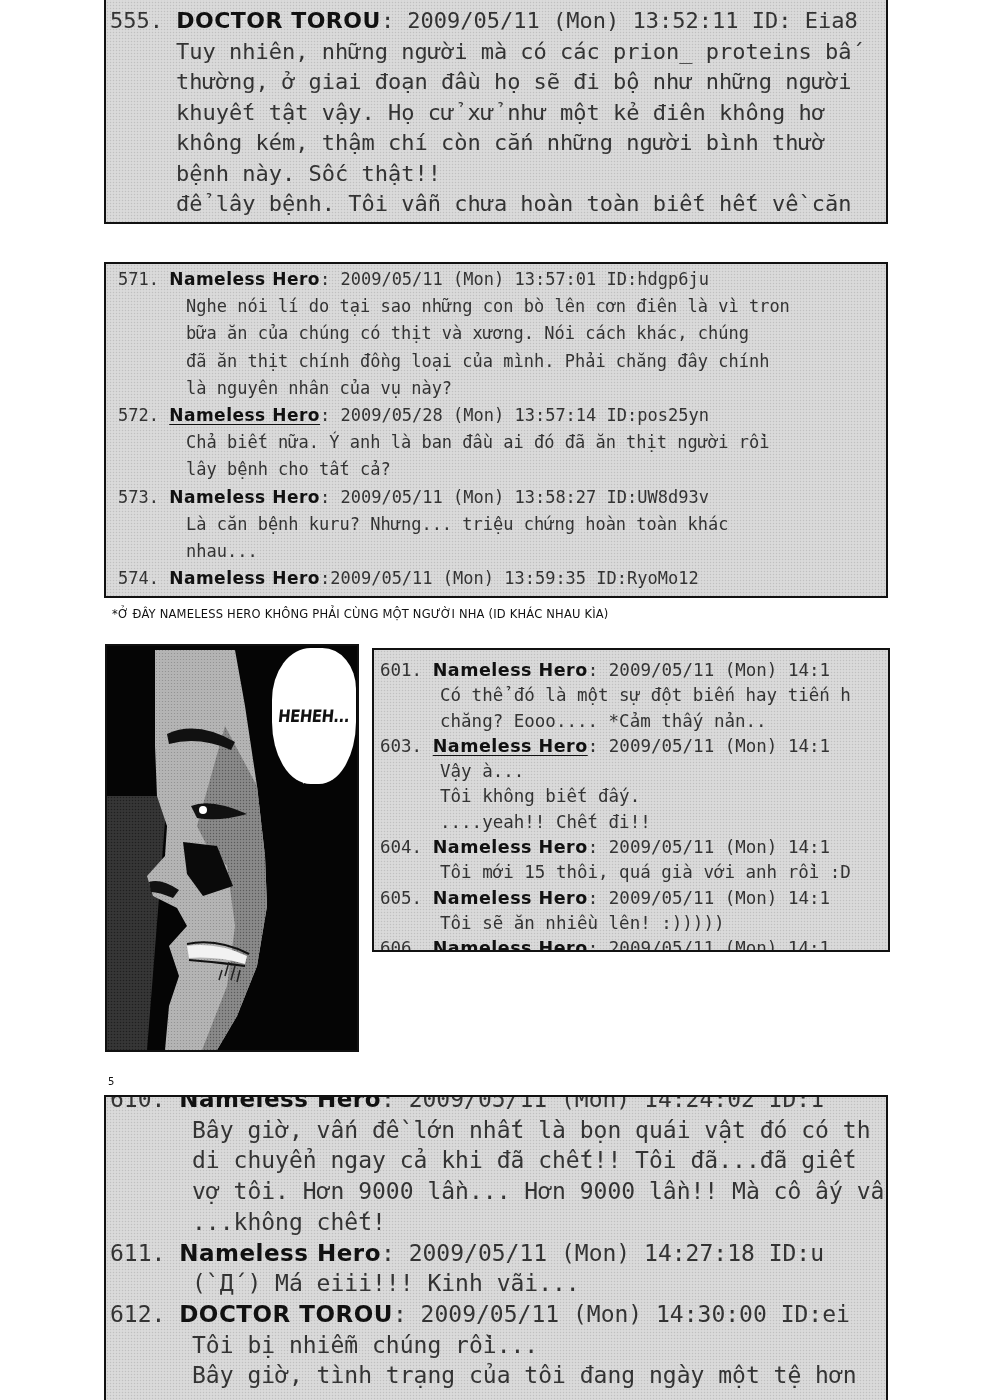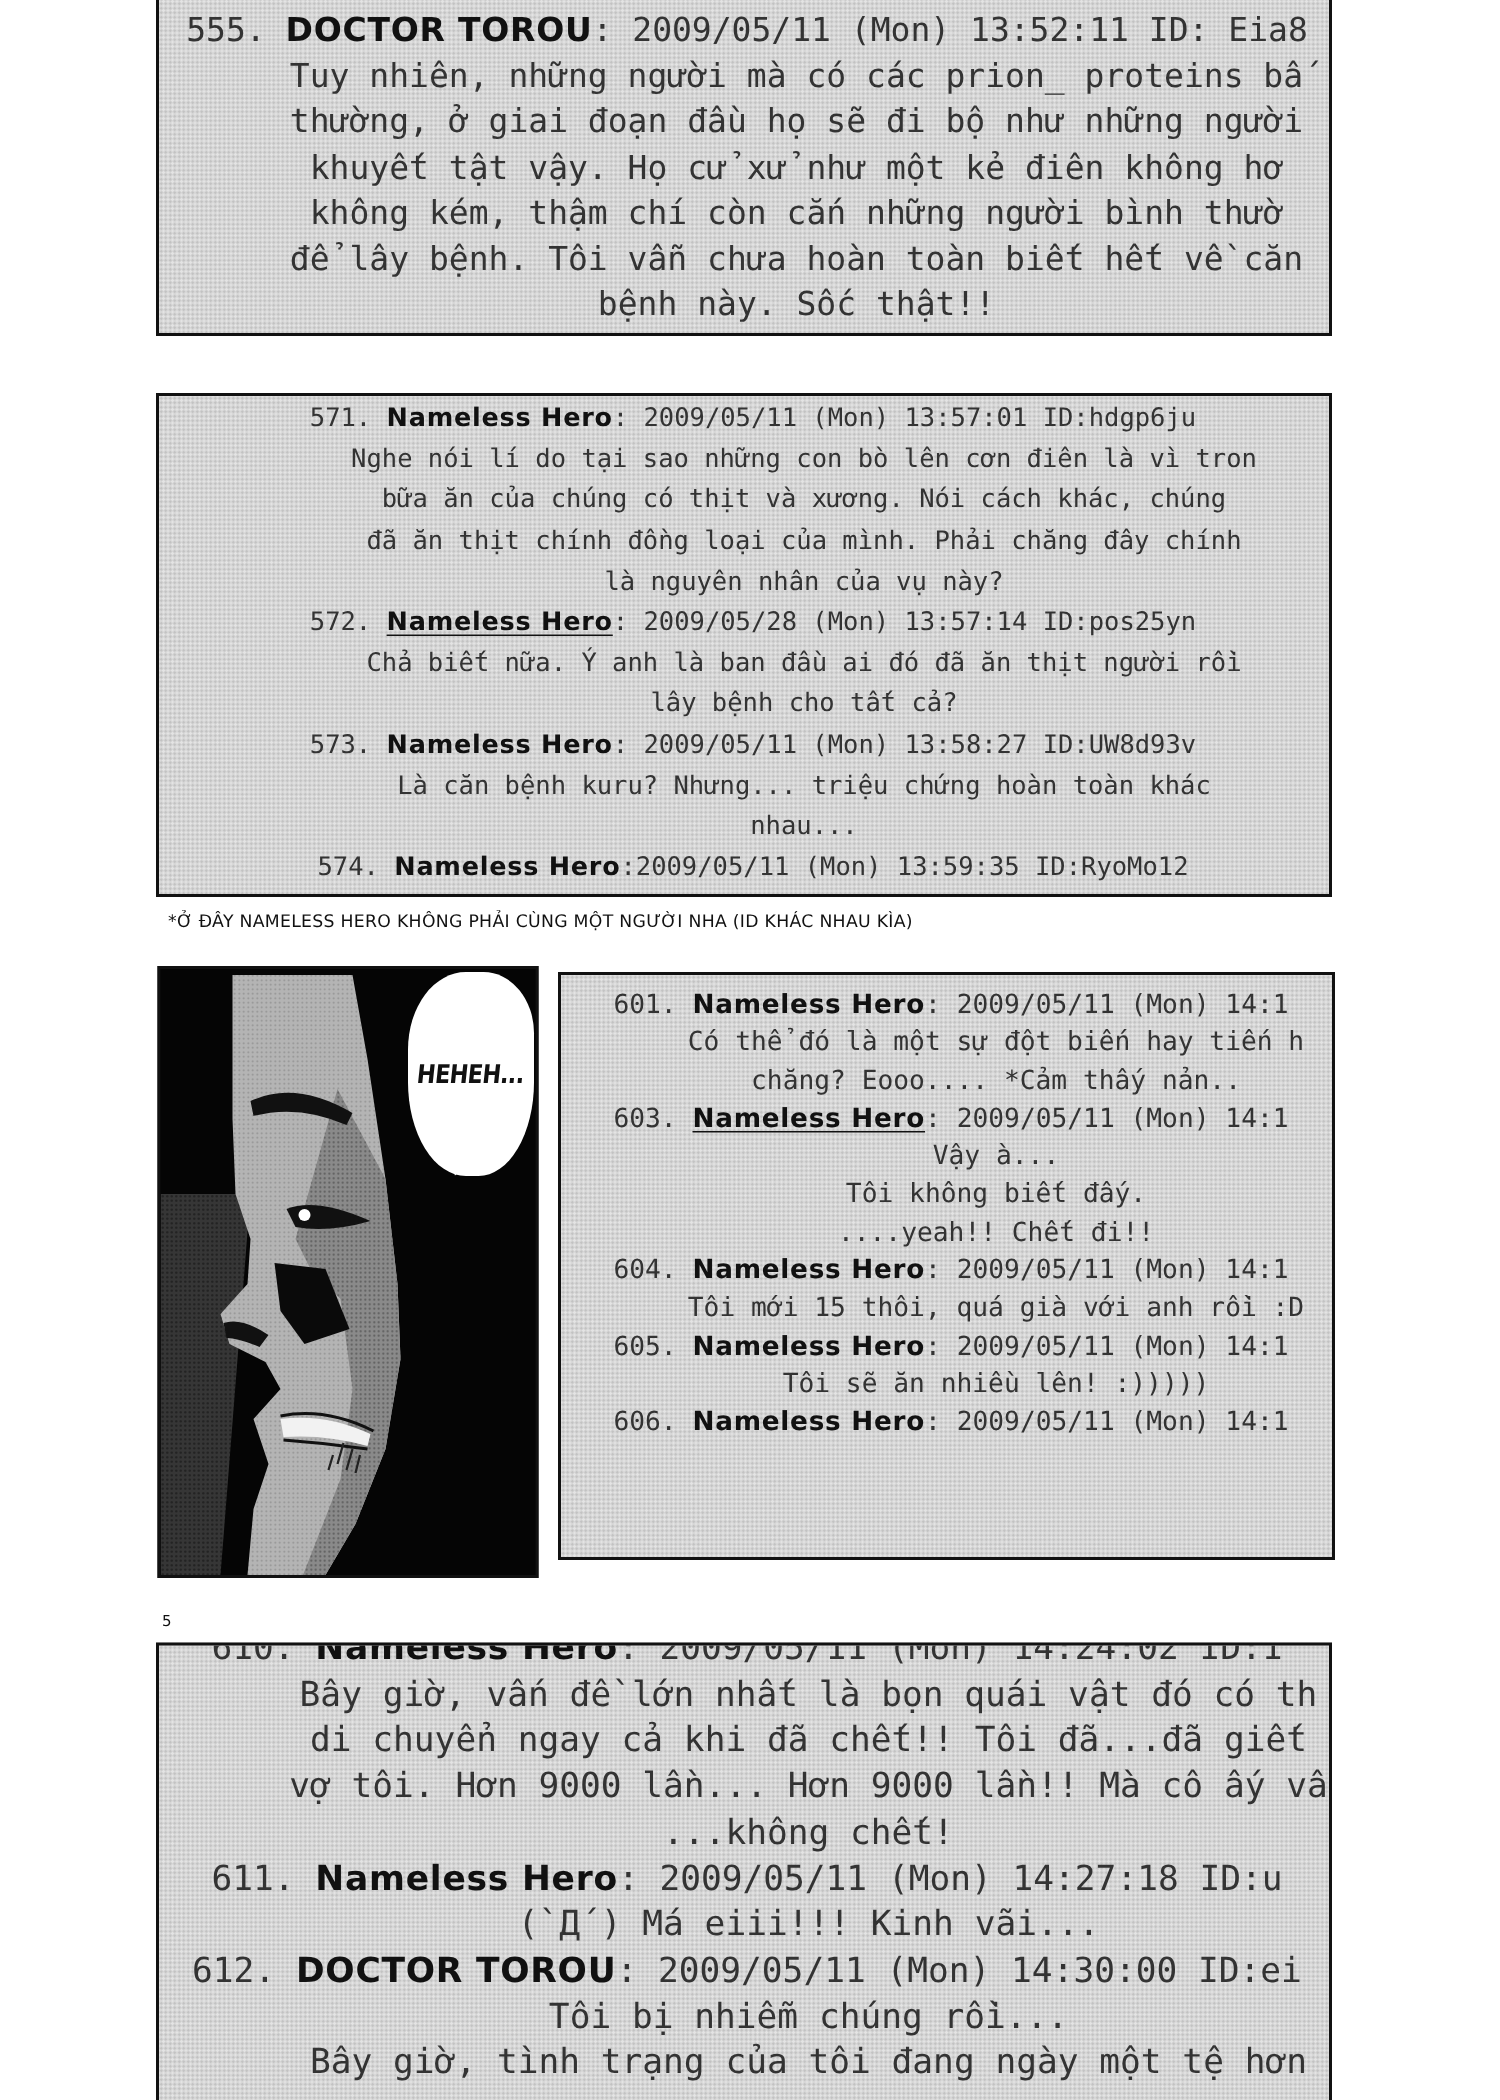--- a/index.html
+++ b/index.html
@@ -9,36 +9,36 @@
     background-color:#d6d6d6;
     background-image:
       radial-gradient(rgba(0,0,0,0.10) 0.6px, transparent 0.8px),
       radial-gradient(rgba(255,255,255,0.35) 0.6px, transparent 0.8px);
     background-size:3px 3px, 3px 3px;
     background-position:0 0, 1.5px 1.5px;
     border:2px solid #111;
     box-sizing:border-box;
     overflow:hidden;
   }
-  .post { white-space:nowrap;text-align:center; }
+  .post { white-space:nowrap; }
   .hdr { display:block; white-space:nowrap; }
   .num { color:#333; }
   .name { font-weight:bold; color:#111; font-family:"DejaVu Sans", sans-serif; letter-spacing:0.5px; }
   .name.u { text-decoration:underline; text-underline-offset:3px; }
   .meta { color:#333; }
   .body-line { display:block; white-space:nowrap; color:#333; }
 
   
   #box1 { left:104px; top:-4px; width:784px; height:228px; padding:8px 0 0 70px; font-size:22px; line-height:30.5px; }
   #box1 .hdr { margin-left:-66px; }
   
   #box2 { left:104px; top:262px; width:784px; height:336px; padding:2px 0 0 80px; font-size:17px; line-height:27.2px; }
   #box2 .hdr { margin-left:-68px; }
   
-  #box3 { left:372px; top:648px; width:518px; height:392px; padding:8px 0 0 66px; font-size:17.5px; line-height:25.3px; }
+  #box3 { left:372px; top:648px; width:518px; height:304px; padding:8px 0 0 66px; font-size:17.5px; line-height:25.3px; }
   #box3 .hdr { margin-left:-60px; }
   
   #box4 { left:104px; top:1095px; width:784px; height:320px; padding:0 0 0 86px; font-size:23px; line-height:30.7px; }
   #box4 .hdr { margin-left:-82px; }
   #box4 .hdr.cut { margin-top:-13px; }
 
   .footnote { position:absolute; left:112px; top:607px; font-family:"DejaVu Sans", sans-serif; font-size:11.5px; letter-spacing:0.2px; color:#111; white-space:nowrap; }
   .pagenum { position:absolute; left:108px; top:1076px; font-family:"DejaVu Sans", sans-serif; font-size:10px; color:#111; }
 
   
@@ -50,22 +50,22 @@
 </head>
 <body>
 
 <div class="box" id="box1">
   <div class="post">
     <span class="hdr"><span class="num">555.</span> <span class="name">DOCTOR TOROU</span><span class="meta">: 2009/05/11 (Mon) 13:52:11 ID: Eia8</span></span>
     <span class="body-line">Tuy nhiên, những người mà có các prion_ proteins bấ</span>
     <span class="body-line">thường, ở giai đoạn đầu họ sẽ đi bộ như những người</span>
     <span class="body-line">khuyết tật vậy. Họ cử xử như một kẻ điên không hơ</span>
     <span class="body-line">không kém, thậm chí còn cắn những người bình thườ</span>
+    <span class="body-line">bệnh này. Sốc thật!!</span>
     <span class="body-line">để lây bệnh. Tôi vẫn chưa hoàn toàn biết hết về căn</span>
-    <span class="body-line">bệnh này. Sốc thật!!</span>
   </div>
 </div>
 
 <div class="box" id="box2">
   <div class="post">
     <span class="hdr"><span class="num">571.</span> <span class="name">Nameless Hero</span><span class="meta">: 2009/05/11 (Mon) 13:57:01 ID:hdgp6ju</span></span>
     <span class="body-line">Nghe nói lí do tại sao những con bò lên cơn điên là vì tron</span>
     <span class="body-line">bữa ăn của chúng có thịt và xương. Nói cách khác, chúng</span>
     <span class="body-line">đã ăn thịt chính đồng loại của mình. Phải chăng đây chính</span>
     <span class="body-line">là nguyên nhân của vụ này?</span>

